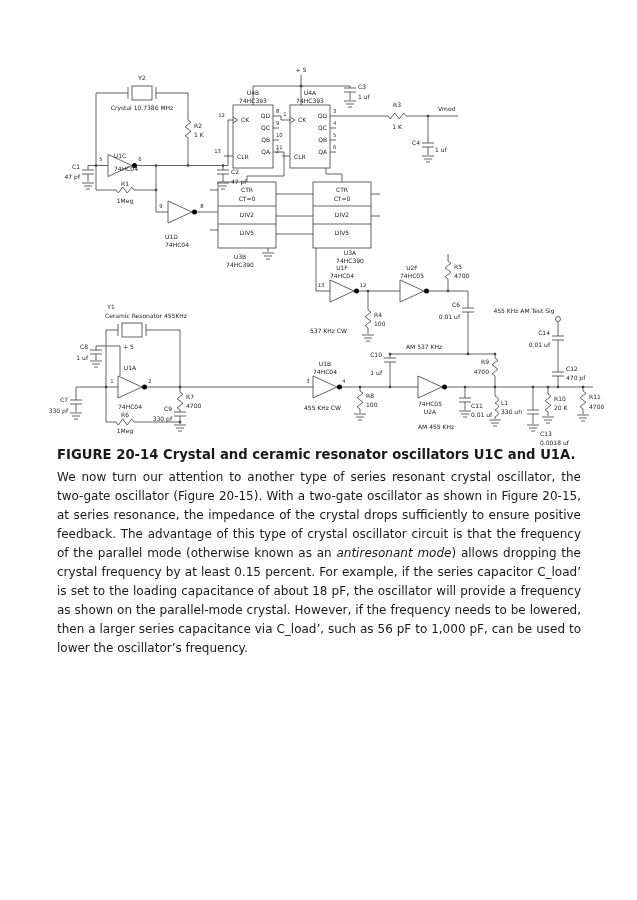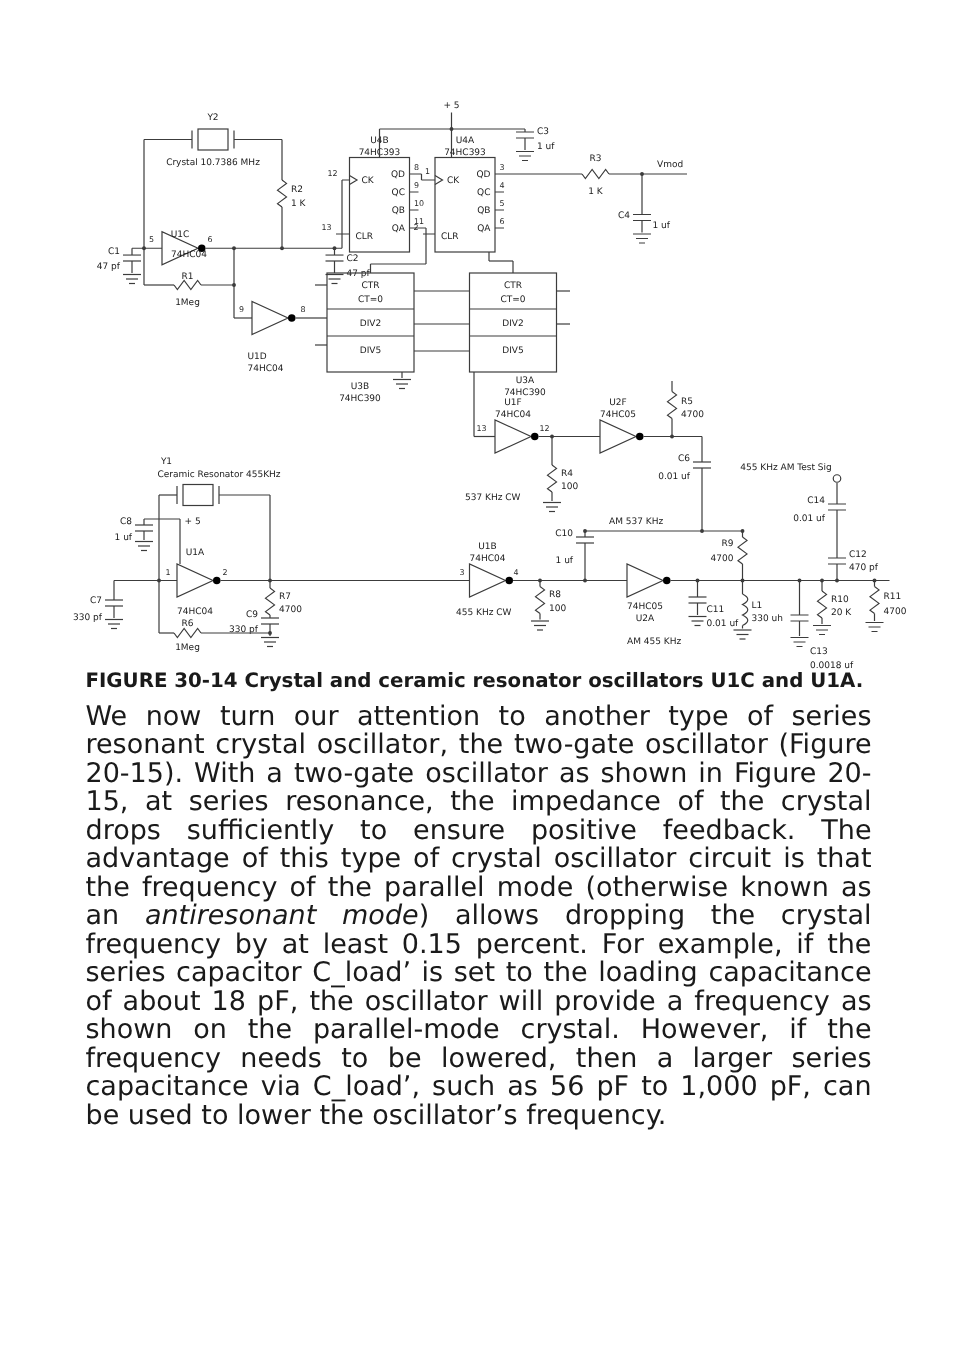--- a/index.html
+++ b/index.html
@@ -6,21 +6,21 @@
   .page{position:relative;width:637px;height:900px;background:#ffffff;overflow:hidden;
         font-family:"DejaVu Sans",sans-serif;color:#1a1a1a;}
   .schematic{position:absolute;left:28px;top:58px;width:585px;height:392px;}
   svg line,svg path,svg rect,svg polygon,svg polyline{stroke:#3c3c3c;stroke-width:0.8;fill:none;}
   svg text{font-family:"DejaVu Sans",sans-serif;font-size:6px;fill:#1b1b1b;stroke:none;}
   svg text.pin{font-size:5.3px;fill:#2a2a2a;}
   svg circle.dot{fill:#3c3c3c;stroke:none;}
   svg circle.term{fill:none;stroke:#3c3c3c;stroke-width:0.8;}
   .textblock{position:absolute;left:57px;top:446px;width:524px;}
   .caption{font-weight:bold;font-size:13.2px;line-height:18px;margin:0 0 4px 0;}
-  .bodytext{font-size:18px;line-height:19px;text-align:justify;margin:0;}
+  .bodytext{font-size:12px;line-height:19px;text-align:justify;margin:0;}
   .bodytext .ital{font-style:italic;}
 </style>
 </head>
 <body>
 
 <div class="page">
 
   <div class="schematic">
     <svg viewBox="0 0 585 392" width="585" height="392">
       <defs>
@@ -393,17 +393,17 @@
           <use href="#rz" x="555" y="333"></use>
         <line x1="555" y1="351" x2="555" y2="356"></line>
           <use href="#gnd" x="555" y="357"></use>
         <text x="561" y="341">R11</text>
         <text x="561" y="351">4700</text>
       </g>
     </svg>
   </div>
 
   <div class="textblock">
-    <p class="caption">FIGURE 30-14 Crystal and ceramic resonator oscillators U1C and U1A.</p>
+    <p class="caption">FIGURE 20-14 Crystal and ceramic resonator oscillators U1C and U1A.</p>
     <p class="bodytext"><span>We now turn our attention to another type of series resonant crystal oscillator, the two-gate oscillator (Figure 20-15). With a two-gate oscillator as shown in Figure 20-15, at series resonance, the impedance of the crystal drops sufficiently to ensure positive feedback. The advantage of this type of crystal oscillator circuit is that the frequency of the parallel mode (otherwise known as an </span><span class="ital">antiresonant mode</span><span>) allows dropping the crystal frequency by at least 0.15 percent. For example, if the series capacitor C_load’ is set to the loading capacitance of about 18 pF, the oscillator will provide a frequency as shown on the parallel-mode crystal. However, if the frequency needs to be lowered, then a larger series capacitance via C_load’, such as 56 pF to 1,000 pF, can be used to lower the oscillator’s frequency.</span></p>
   </div>
 
 </div>
 
 </body></html>

